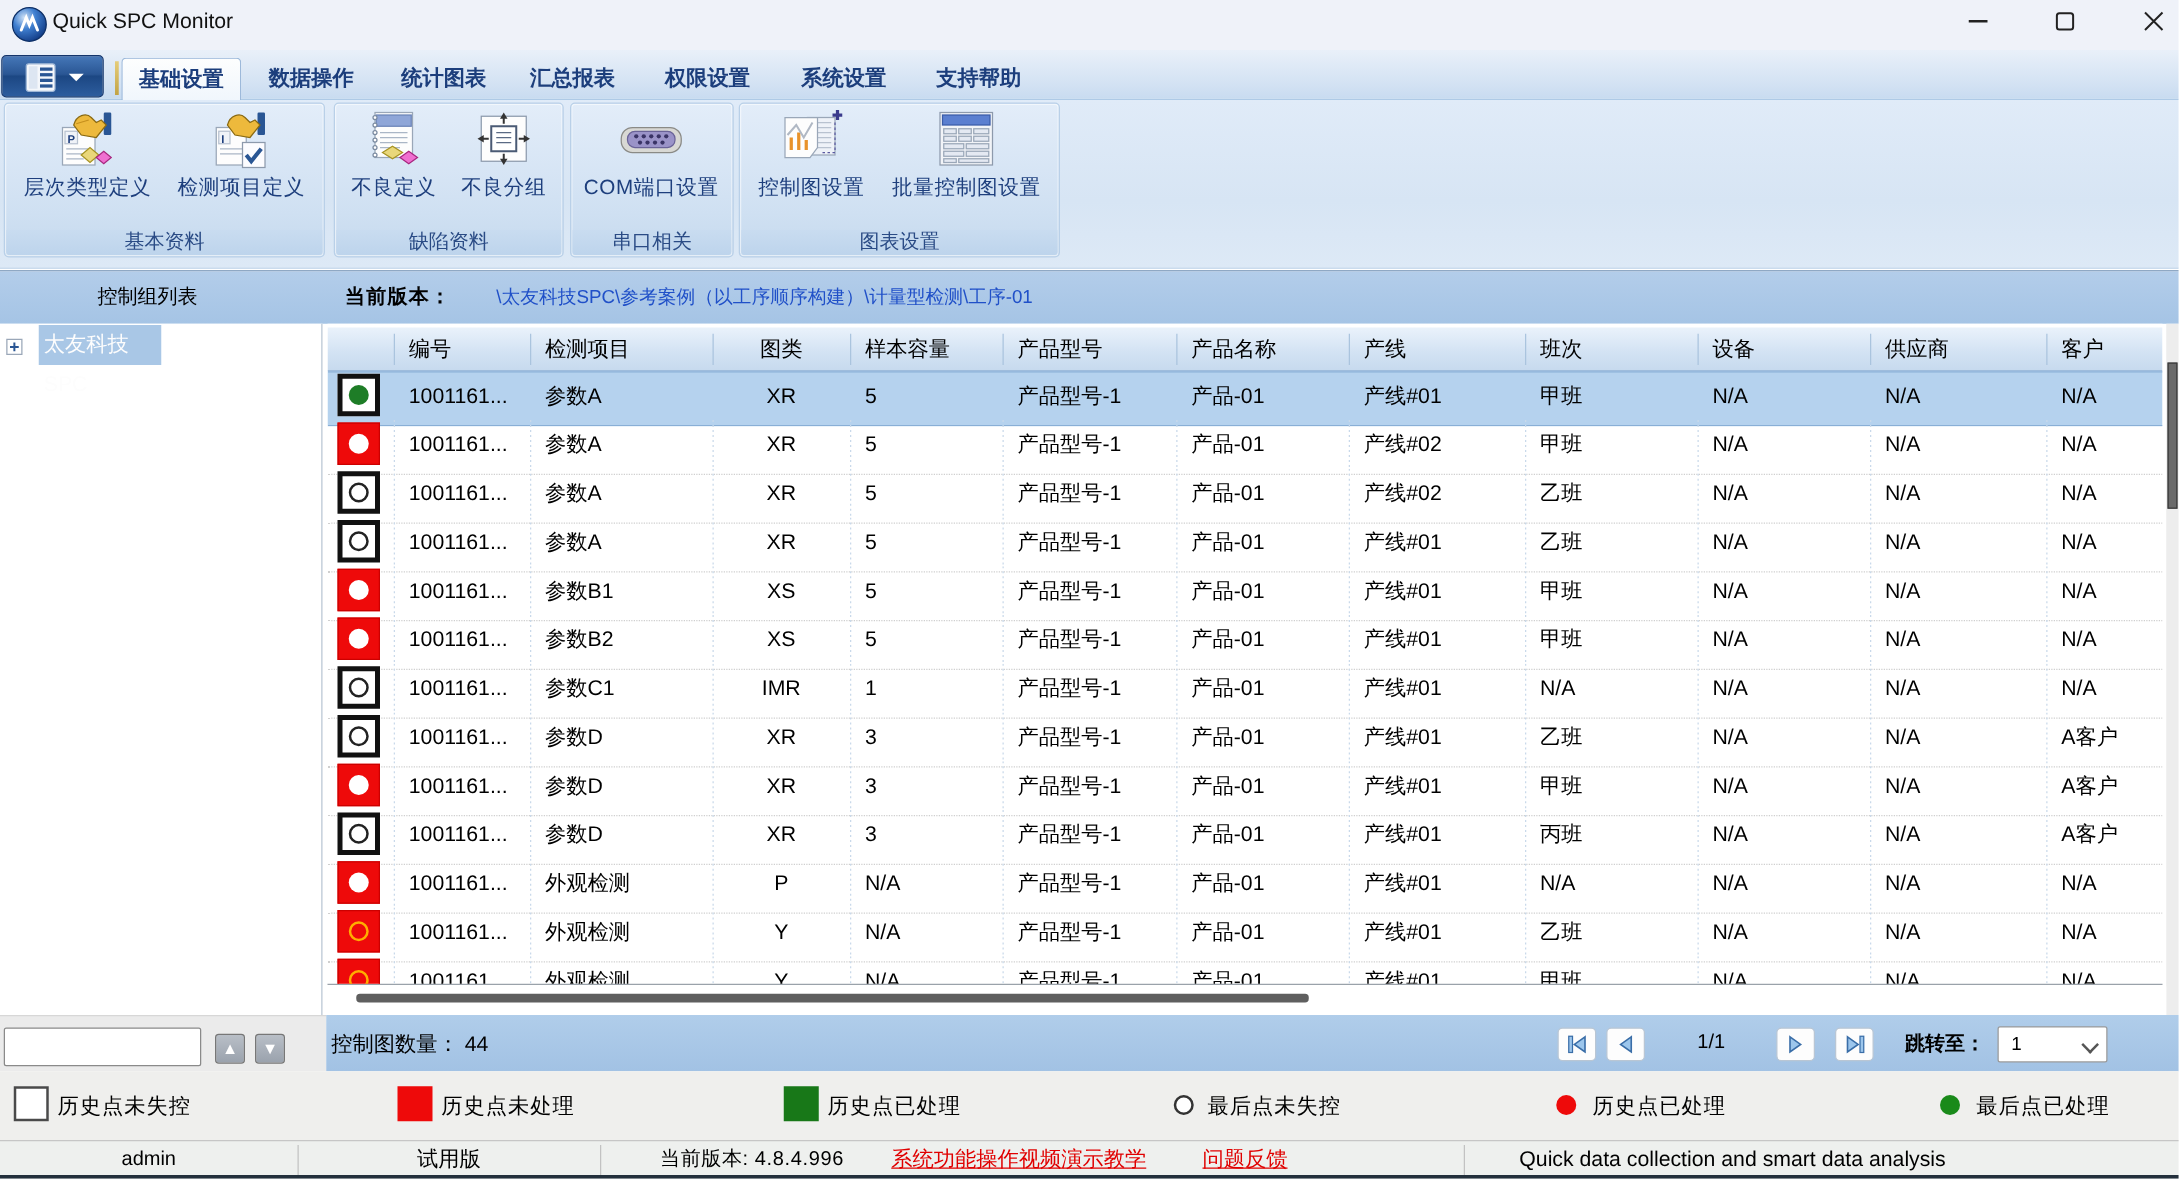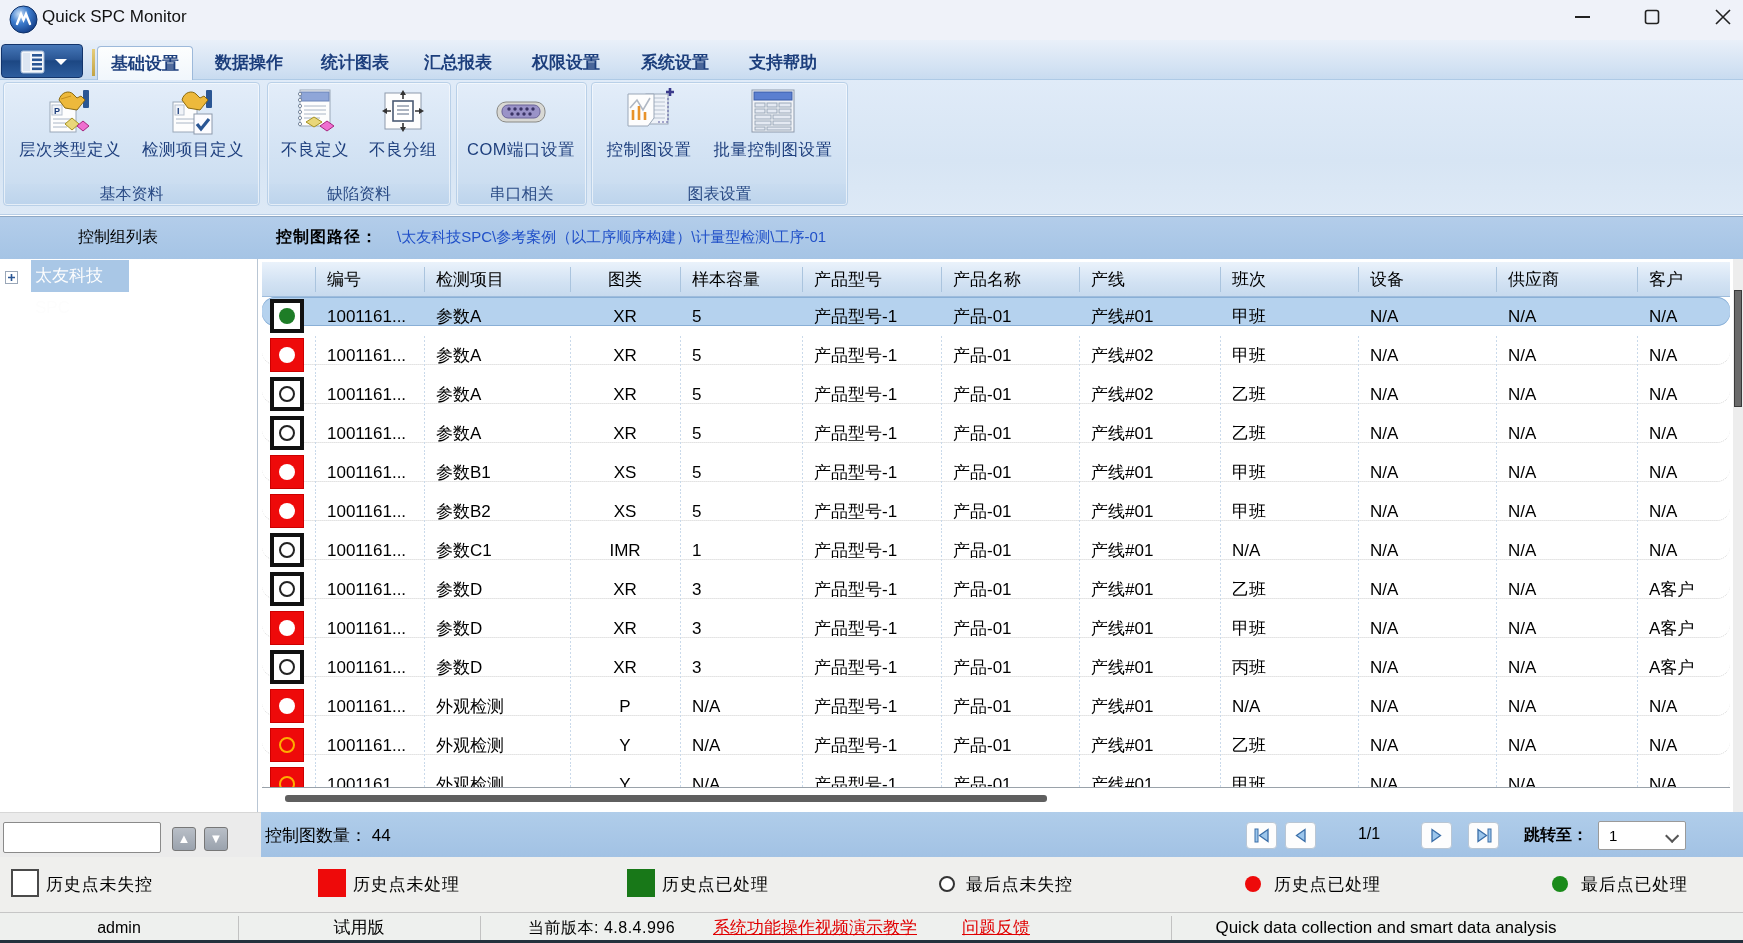--- a/index.html
+++ b/index.html
@@ -40,21 +40,21 @@
 
 
 #tree { position:absolute; left:0; top:259px; width:258px; height:553px; background:#fff; border-right:1px solid #b9c6d4; }
 #treenode { position:absolute; left:31px; top:260px; width:98px; height:32px; background:#a9c7e6;
   color:#fdfdfd; line-height:32px; padding-left:4px; font-size:17px; }
 #expander { position:absolute; left:5px; top:271px; width:13px; height:13px; background:#fff;
   border:1px solid #9aa7b8; }
 
 
 #tablewrap { position:absolute; left:262px; top:259px; width:1468px; height:529px; background:#fff; overflow:hidden; border-bottom:1px solid #9aa2aa;}
-.trow { position:absolute; left:0; width:1468px; height:29px;border-radius:13px; }
+.trow { position:absolute; left:0; width:1468px; height:44px; }
 .cell { position:absolute; top:0; height:39px; line-height:39px; padding-left:12px; white-space:nowrap; overflow:hidden; font-size:17px; }
 .cc { text-align:center; padding-left:0; }
 #thead { position:absolute; left:0; top:3px; width:1468px; height:35px;
   background:linear-gradient(#eaf2fb,#d2e2f3 60%,#c7daee); border-bottom:1px solid #9ebcdc; }
 #thead .cell { height:35px; line-height:35px; font-weight:500; }
 .hsep { position:absolute; top:5px; height:25px; width:1px; background:#aac4de; }
 .sel { background:#b5d2ee; box-shadow:inset 0 1px 0 #89afd6, inset 0 -1px 0 #89afd6; }
 .rowline { border-bottom:1px dotted #cfcfcf; }
 .vline { position:absolute; top:0; height:39px; width:1px;
   background-image:linear-gradient(#c9d9ea 50%, transparent 50%); background-size:1px 4px; }
@@ -311,21 +311,21 @@
       <g stroke="#5a5aa0" stroke-dasharray="2 2" fill="none">
           <path d="M44 10 V34 H34"></path>
         </g>
     </svg>
     <span class="lab">控制图设置</span>
   </div>
 </div>
 
 <div id="pathbar">
   <div class="lbl1">控制组列表</div>
-  <div class="lbl2">控制图路径：</div>
+  <div class="lbl2">当前版本：</div>
   <div class="val">\太友科技SPC\参考案例（以工序顺序构建）\计量型检测\工序-01</div>
 </div>
 
 <div id="tree"></div>
 <div id="expander">
     <svg width="11" height="11" viewBox="0 0 11 11" style="display:block">
       <path d="M2 5.5 H9 M5.5 2 V9" stroke="#2a5694" stroke-width="1.6" fill="none"></path>
     </svg>
   </div>
 <div id="treenode">太友科技SPC</div>

